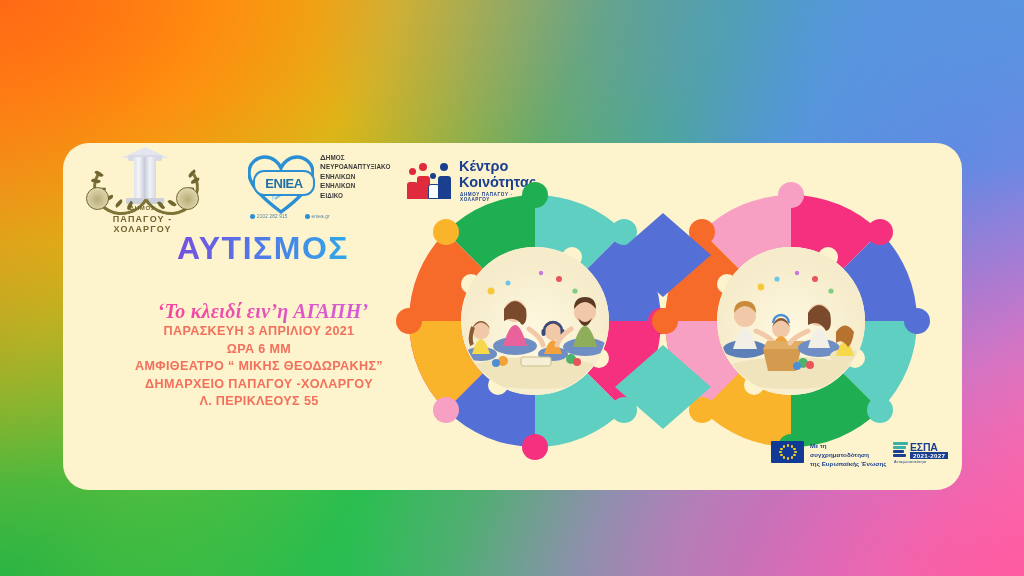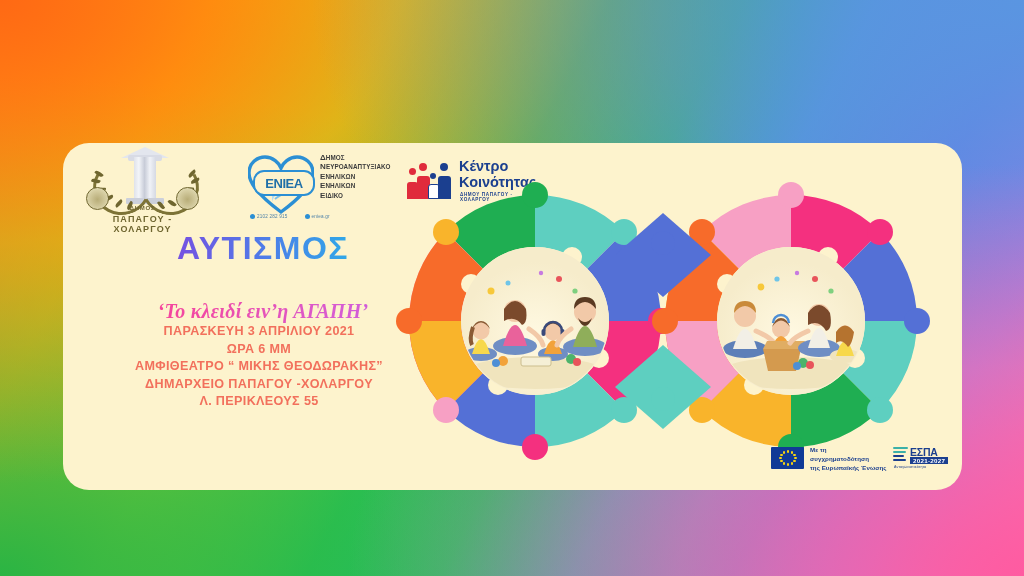--- a/index.html
+++ b/index.html
@@ -137,21 +137,21 @@
     line-height: 17.5px; letter-spacing: 0.35px;
   }
 
   
   #artwork { position: absolute; left: 300px; top: 8px; width: 600px; height: 340px; }
   #artwork svg { display: block; width: 100%; height: 100%; }
 
   
   #footer-funding {
     position: absolute; left: 708px; top: 298px; width: 180px; height: 34px;
-    display: flex; align-items: center; gap: 6px;
+    display: flex; align-items: flex-start; gap: 6px;
   }
   .eu-flag {
     position: relative; width: 33px; height: 22px; background: #103a96; border-radius: 1px; flex: none;
   }
   .eu-star {
     position: absolute; width: 2.4px; height: 2.4px; background: #f5d312; border-radius: 50%;
   }
   .fund-text { font-size: 6.2px; color: #1b3f8f; font-weight: 700; line-height: 9px; letter-spacing: 0.05px; }
   .espa-block { position: relative; width: 58px; height: 25px; flex: none; }
   .espa-name { position: absolute; left: 17px; top: 0px; font-size: 10.5px; font-weight: 800; color: #1b3f8f; letter-spacing: -0.2px; }

